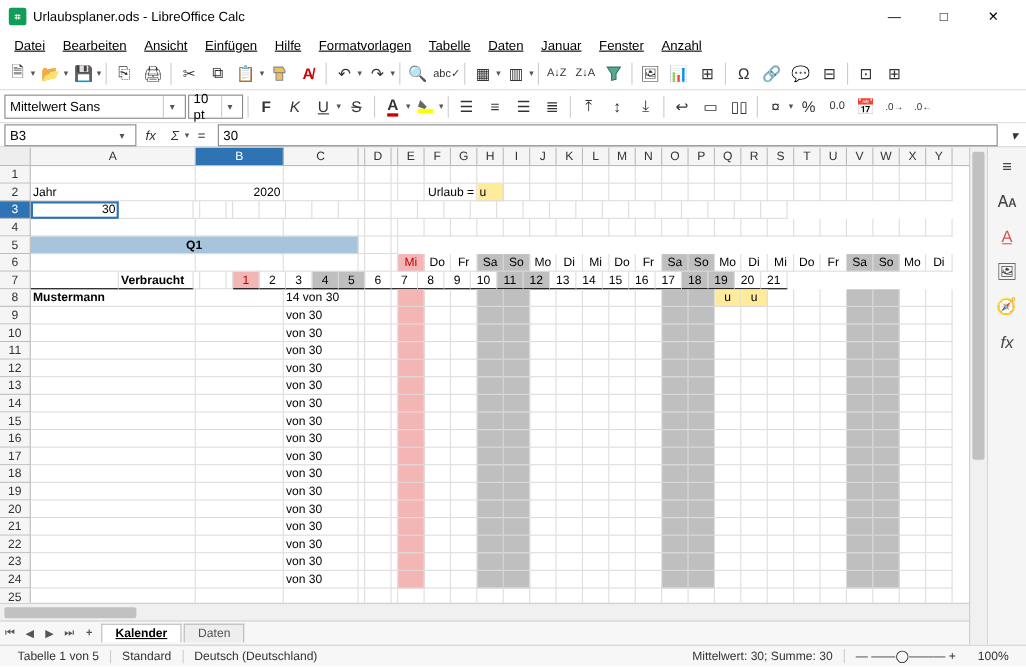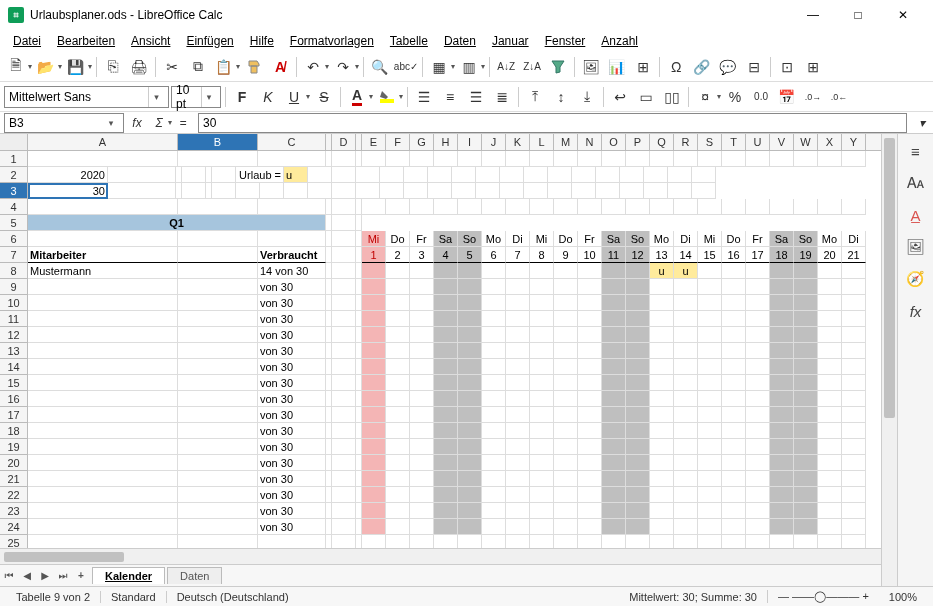--- a/index.html
+++ b/index.html
@@ -262,20 +262,21 @@
           <div class="cell" style="width: 24px;"></div>
           <div class="cell" style="width: 24px;"></div>
           <div class="cell" style="width: 24px;"></div>
           <div class="cell" style="width: 24px;"></div>
           <div class="cell" style="width: 24px;"></div>
           <div class="cell" style="width: 24px;"></div>
           <div class="cell" style="width: 24px;"></div>
         </div>
         <div class="row">
           <div class="rowhdr">2</div>
+          <div class="cell" style="width: 150px;">Jahr</div>
           <div class="cell r" style="width: 80px;">2020</div>
           <div class="cell" style="width: 68px;"></div>
           <div class="cell" style="width: 6px;"></div>
           <div class="cell" style="width: 24px;"></div>
           <div class="cell" style="width: 6px;"></div>
           <div class="cell" style="width: 24px;"></div>
           <div class="cell r" style="width: 48px;">Urlaub =</div>
           <div class="cell" style="width: 24px; background: rgb(255, 235, 156);">u</div>
           <div class="cell" style="width: 24px;"></div>
           <div class="cell" style="width: 24px;"></div>
@@ -386,21 +387,20 @@
           <div class="cell c" style="width: 24px;">Mi</div>
           <div class="cell c" style="width: 24px;">Do</div>
           <div class="cell c" style="width: 24px;">Fr</div>
           <div class="cell c" style="width: 24px; background: rgb(191, 191, 191);">Sa</div>
           <div class="cell c" style="width: 24px; background: rgb(191, 191, 191);">So</div>
           <div class="cell c" style="width: 24px;">Mo</div>
           <div class="cell c" style="width: 24px;">Di</div>
         </div>
         <div class="row">
           <div class="rowhdr">7</div>
-          <div class="cell" style="width: 150px; font-weight: bold; border-bottom: 1px solid rgb(0, 0, 0);">Mitarbeiter</div>
           <div class="cell" style="width: 80px; border-bottom: 1px solid rgb(0, 0, 0);"></div>
           <div class="cell" style="width: 68px; font-weight: bold; border-bottom: 1px solid rgb(0, 0, 0);">Verbraucht</div>
           <div class="cell" style="width: 6px;"></div>
           <div class="cell" style="width: 24px;"></div>
           <div class="cell" style="width: 6px;"></div>
           <div class="cell c" style="width: 24px; background: rgb(244, 181, 181); color: rgb(192, 0, 0); border-bottom: 1px solid rgb(0, 0, 0);">1</div>
           <div class="cell c" style="width: 24px; border-bottom: 1px solid rgb(0, 0, 0);">2</div>
           <div class="cell c" style="width: 24px; border-bottom: 1px solid rgb(0, 0, 0);">3</div>
           <div class="cell c" style="width: 24px; background: rgb(191, 191, 191); border-bottom: 1px solid rgb(0, 0, 0);">4</div>
           <div class="cell c" style="width: 24px; background: rgb(191, 191, 191); border-bottom: 1px solid rgb(0, 0, 0);">5</div>
@@ -416,21 +416,21 @@
           <div class="cell c" style="width: 24px; border-bottom: 1px solid rgb(0, 0, 0);">15</div>
           <div class="cell c" style="width: 24px; border-bottom: 1px solid rgb(0, 0, 0);">16</div>
           <div class="cell c" style="width: 24px; border-bottom: 1px solid rgb(0, 0, 0);">17</div>
           <div class="cell c" style="width: 24px; background: rgb(191, 191, 191); border-bottom: 1px solid rgb(0, 0, 0);">18</div>
           <div class="cell c" style="width: 24px; background: rgb(191, 191, 191); border-bottom: 1px solid rgb(0, 0, 0);">19</div>
           <div class="cell c" style="width: 24px; border-bottom: 1px solid rgb(0, 0, 0);">20</div>
           <div class="cell c" style="width: 24px; border-bottom: 1px solid rgb(0, 0, 0);">21</div>
         </div>
         <div class="row">
           <div class="rowhdr">8</div>
-          <div class="cell" style="width: 150px;">Mustermann</div>
+          <div class="cell" style="width: 150px; font-weight: bold;">Mustermann</div>
           <div class="cell" style="width: 80px;"></div>
           <div class="cell" style="width: 68px;">14 von 30</div>
           <div class="cell" style="width: 6px;"></div>
           <div class="cell" style="width: 24px;"></div>
           <div class="cell" style="width: 6px;"></div>
           <div class="cell c" style="width: 24px; background: rgb(244, 181, 181);"></div>
           <div class="cell c" style="width: 24px;"></div>
           <div class="cell c" style="width: 24px;"></div>
           <div class="cell c" style="width: 24px; background: rgb(191, 191, 191);"></div>
           <div class="cell c" style="width: 24px; background: rgb(191, 191, 191);"></div>
@@ -982,20 +982,20 @@
     <div class="sidebtn">≡</div>
     <div class="sidebtn">🗛</div>
     <div class="sidebtn" style="color:#d9534f;">A̲</div>
     <div class="sidebtn">🖼</div>
     <div class="sidebtn">🧭</div>
     <div class="sidebtn" style="font-style:italic;">fx</div>
   </div>
 </div>
 
 <div class="statusbar">
-  <div class="status-seg">Tabelle 9 von 2</div>
+  <div class="status-seg">Tabelle 1 von 5</div>
   <div class="status-seg sep">Standard</div>
   <div class="status-seg sep">Deutsch (Deutschland)</div>
   <div class="spacer"></div>
   <div class="status-seg">Mittelwert: 30; Summe: 30</div>
   <div class="status-seg sep">— ——◯——— +</div>
   <div class="status-seg">100%</div>
 </div>
 
 </body></html>

